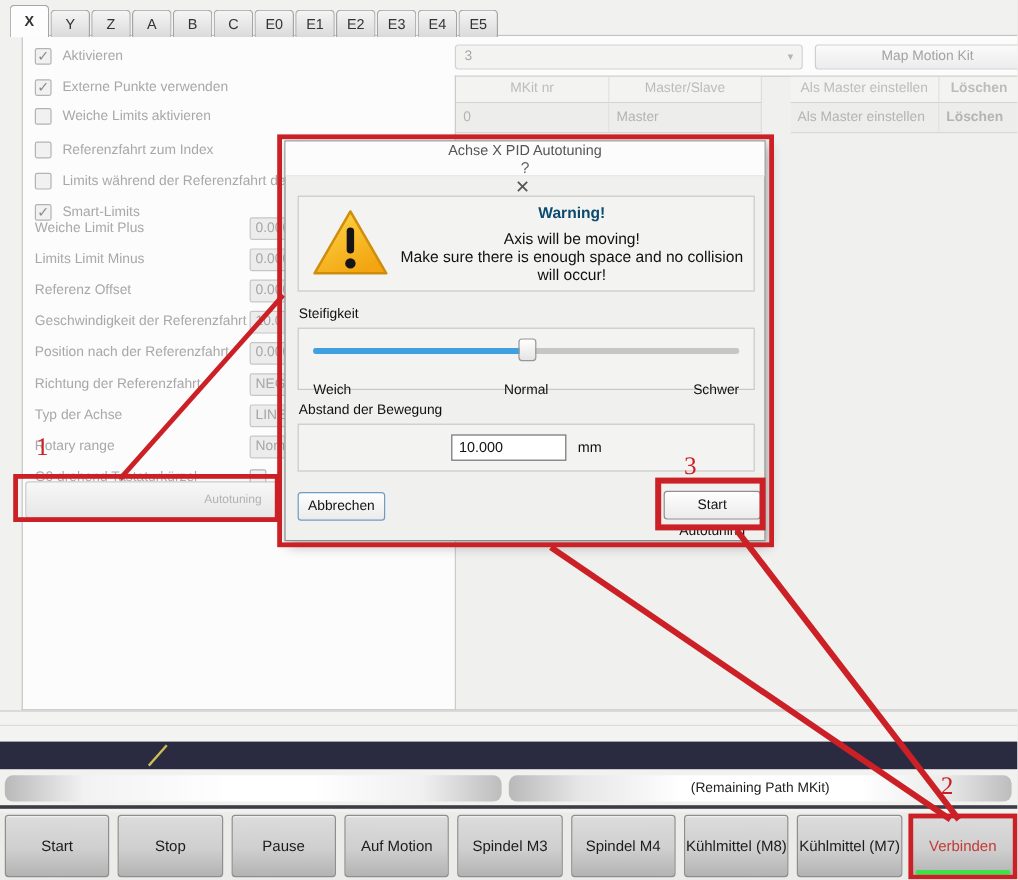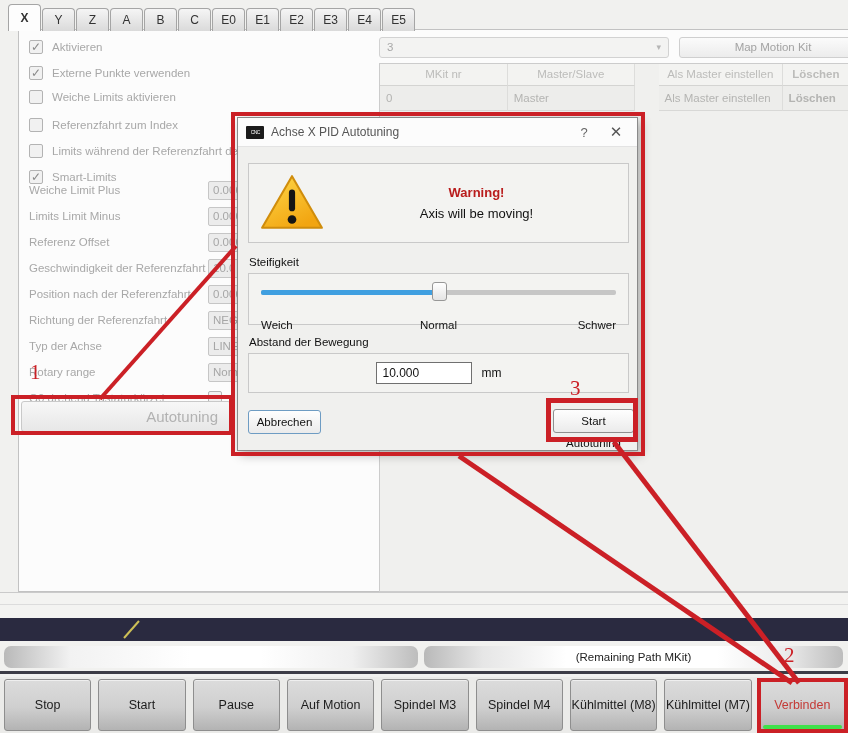--- a/index.html
+++ b/index.html
@@ -20,21 +20,21 @@
   
   .cb-row { position:absolute; left:10px; display:flex; align-items:center; gap:9px; height:16px; }
   .cbx { width:14px; height:14px; border:1px solid #b3b3b3; background:#f1f1f1; border-radius:2px;
          font-size:12px; line-height:12px; text-align:center; color:#8b8b8b; }
   .cb-label { font-size:11.5px; color:#a8a8a8; white-space:nowrap; }
   .field-row { position:absolute; left:10px; display:flex; align-items:center; height:20px; }
   .field-label { width:179px; font-size:11.5px; color:#a8a8a8; white-space:nowrap; }
   .field-input { width:64px; height:19px; background:#ececec; border:1px solid #c6c6c6; border-radius:2px;
                  color:#a6a6a6; font-size:11.5px; padding:0 4px; font-family:"Liberation Sans",sans-serif; }
   .autotune-btn { position:absolute; left:2px; top:371px; width:210px; height:31px; text-align:right;
-                  padding-right:12px; line-height:29px; font-size:15px; color:#b2b2b2;
+                  padding-right:12px; line-height:29px; font-size:10px; color:#b2b2b2;
                   background:linear-gradient(#f7f7f7,#e7e7e7); border:1px solid #c9c9c9; border-radius:3px; }
 
   
   .mk-combo { position:absolute; left:360px; top:7px; width:290px; height:21px; background:#f3f3f2;
               border:1px solid #d2d2d2; border-radius:3px; font-size:11.5px; color:#a8a8a8;
               line-height:19px; padding:0 7px; }
   .mk-combo .arrow { position:absolute; right:7px; top:0; color:#b5b5b5; font-size:9px; line-height:19px; }
   .mk-btn { position:absolute; left:660px; top:7px; width:188px; height:21px; text-align:center;
             background:linear-gradient(#fbfbfb,#ececec); border:1px solid #cfcfcf; border-radius:3px;
             font-size:11.5px; color:#a3a3a3; line-height:19px; }
@@ -66,32 +66,32 @@
           background:linear-gradient(#dcdcdc 0%, #cfcfcf 55%, #b3b3b3 100%);
           box-shadow:inset 0 1px 0 #efefef; display:flex; align-items:center; justify-content:center; }
   .tbtn.connect { color:#c43a36; }
   .tbtn.connect .green-strip { position:absolute; left:3px; right:3px; bottom:1px; height:4px;
           background:#3fe04a; border-radius:2px; }
 
   
   .dialog { position:absolute; left:237px; top:117px; width:401px; height:334px; background:#f0f0ee;
             border:1px solid #8a8a8a; box-shadow:3px 4px 10px rgba(0,0,0,0.3); z-index:20; }
   .dlg-title { position:relative; height:29px; background:#fcfcfc; border-bottom:1px solid #e3e3e3;
-               display:flex; align-items:center; }
+               display:flex; align-items:center;flex-direction:column; }
   .dlg-icon { width:18px; height:13px; background:#1b1b1b; margin:0 7px 0 8px; border-radius:1px;
               color:#fff; font-size:9px; line-height:13px; text-align:center; overflow:hidden;
               transform:scale(1); letter-spacing:-1px; }
   .dlg-icon span { display:inline-block; transform:scale(0.55); }
   .dlg-title-text { font-size:12px; color:#555; flex:1; }
   .dlg-help { font-size:13px; color:#666; width:30px; text-align:center; }
   .dlg-close { font-size:15px; color:#555; width:34px; text-align:center; margin-right:4px; }
   .dlg-group { position:absolute; left:10px; width:381px; border:1px solid #c9c9c9; background:#f3f3f1; }
   .warn-box { top:45px; height:80px; display:flex; align-items:center; }
   .warn-text { flex:1; text-align:center; }
-  .warn-title { font-size:13px; font-weight:bold; color:#b91c1c; margin-bottom:6px; }
+  .warn-title { font-size:13px; font-weight:bold; color:#0c4a6e; margin-bottom:6px; }
   .warn-line { font-size:13px; color:#111; line-height:15px; }
   .dlg-label { position:absolute; left:11px; font-size:11.5px; color:#111; }
   .slider-box { top:155px; height:52px; }
   .sl-track { position:absolute; left:12px; right:12px; top:16px; height:5px; background:#c6c6c6; border-radius:2px; }
   .sl-fill { position:absolute; left:0; top:0; height:5px; width:50%; background:#3f9fe0; border-radius:2px; }
   .sl-handle { position:absolute; left:calc(50% - 7px); top:8px; width:15px; height:19px;
                background:linear-gradient(#ffffff,#e4e4e4); border:1px solid #979797; border-radius:3px; }
   .sl-labels { position:absolute; left:12px; right:12px; bottom:5px; font-size:11.5px; color:#111; }
   .sl-min { position:absolute; left:0; } .sl-mid { position:absolute; left:0; right:0; text-align:center; }
   .sl-max { position:absolute; right:0; }
@@ -223,22 +223,22 @@
       <div class="groove"></div>
     </div>
   <div class="navy-bar"></div>
   <div class="pbar" style="left:4px; width:414px;"></div>
   <div class="pbar right" style="left:424px; width:419px;">
     <div class="pbar-text">(Remaining Path MKit)</div>
   </div>
   <div class="dark-line"></div>
 
   <div class="toolbar">
+    <div class="tbtn">Start</div>
     <div class="tbtn">Stop</div>
-    <div class="tbtn">Start</div>
     <div class="tbtn">Pause</div>
     <div class="tbtn">Auf Motion</div>
     <div class="tbtn">Spindel M3</div>
     <div class="tbtn">Spindel M4</div>
     <div class="tbtn">Kühlmittel (M8)</div>
     <div class="tbtn">Kühlmittel (M7)</div>
     <div class="tbtn connect">
       <span>Verbinden</span>
       <span class="green-strip"></span>
     </div>
@@ -260,20 +260,21 @@
               <stop offset="1" stop-color="#f2a511"></stop>
         </linearGradient>
           </defs>
         <path d="M32 3 L61 53 L3 53 Z" fill="url(#wg)" stroke="#d08d0c" stroke-width="2" stroke-linejoin="round"></path>
         <rect x="29" y="16" width="6" height="21" rx="3" fill="#151515"></rect>
         <circle cx="32" cy="45" r="4.2" fill="#151515"></circle>
       </svg>
       <div class="warn-text">
         <div class="warn-title">Warning!</div>
         <div class="warn-line">Axis will be moving!</div>
+        <div class="warn-line">Make sure there is enough space and no collision will occur!</div>
       </div>
     </div>
 
     <div class="dlg-label" style="top:138px;">Steifigkeit</div>
     <div class="dlg-group slider-box">
       <div class="sl-track">
         <div class="sl-fill"></div>
       </div>
       <div class="sl-handle"></div>
       <div class="sl-labels">

